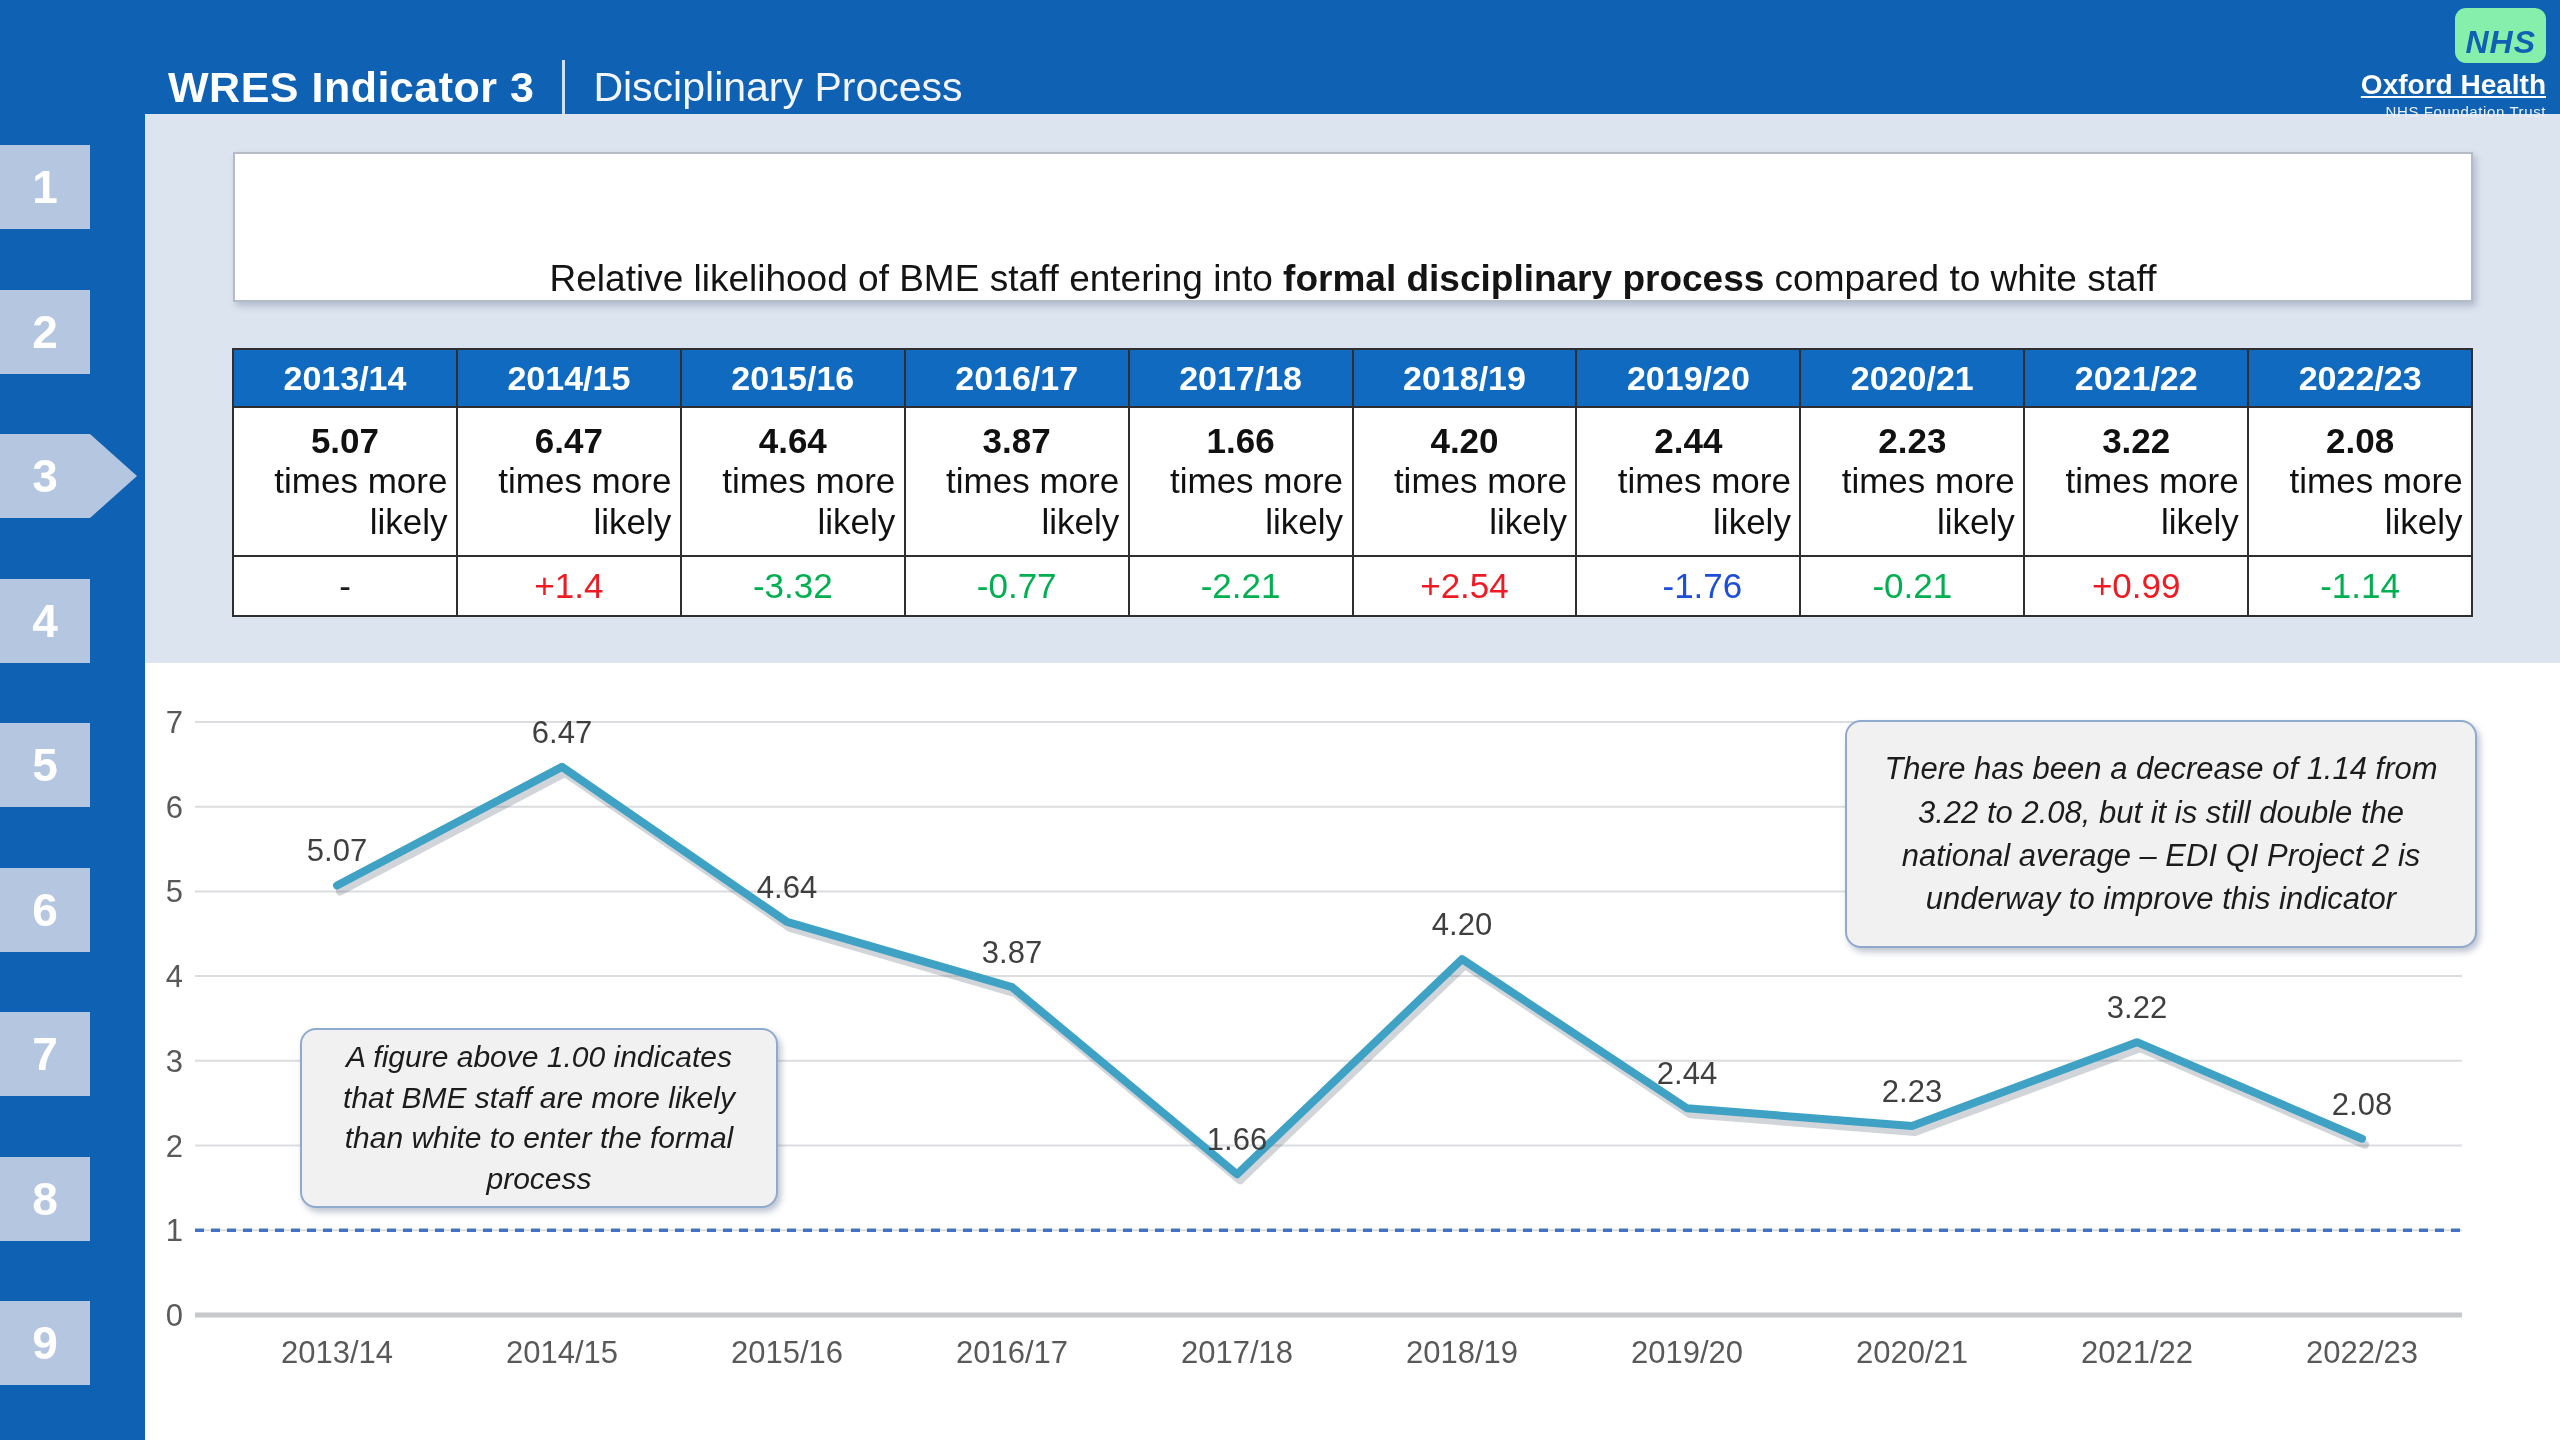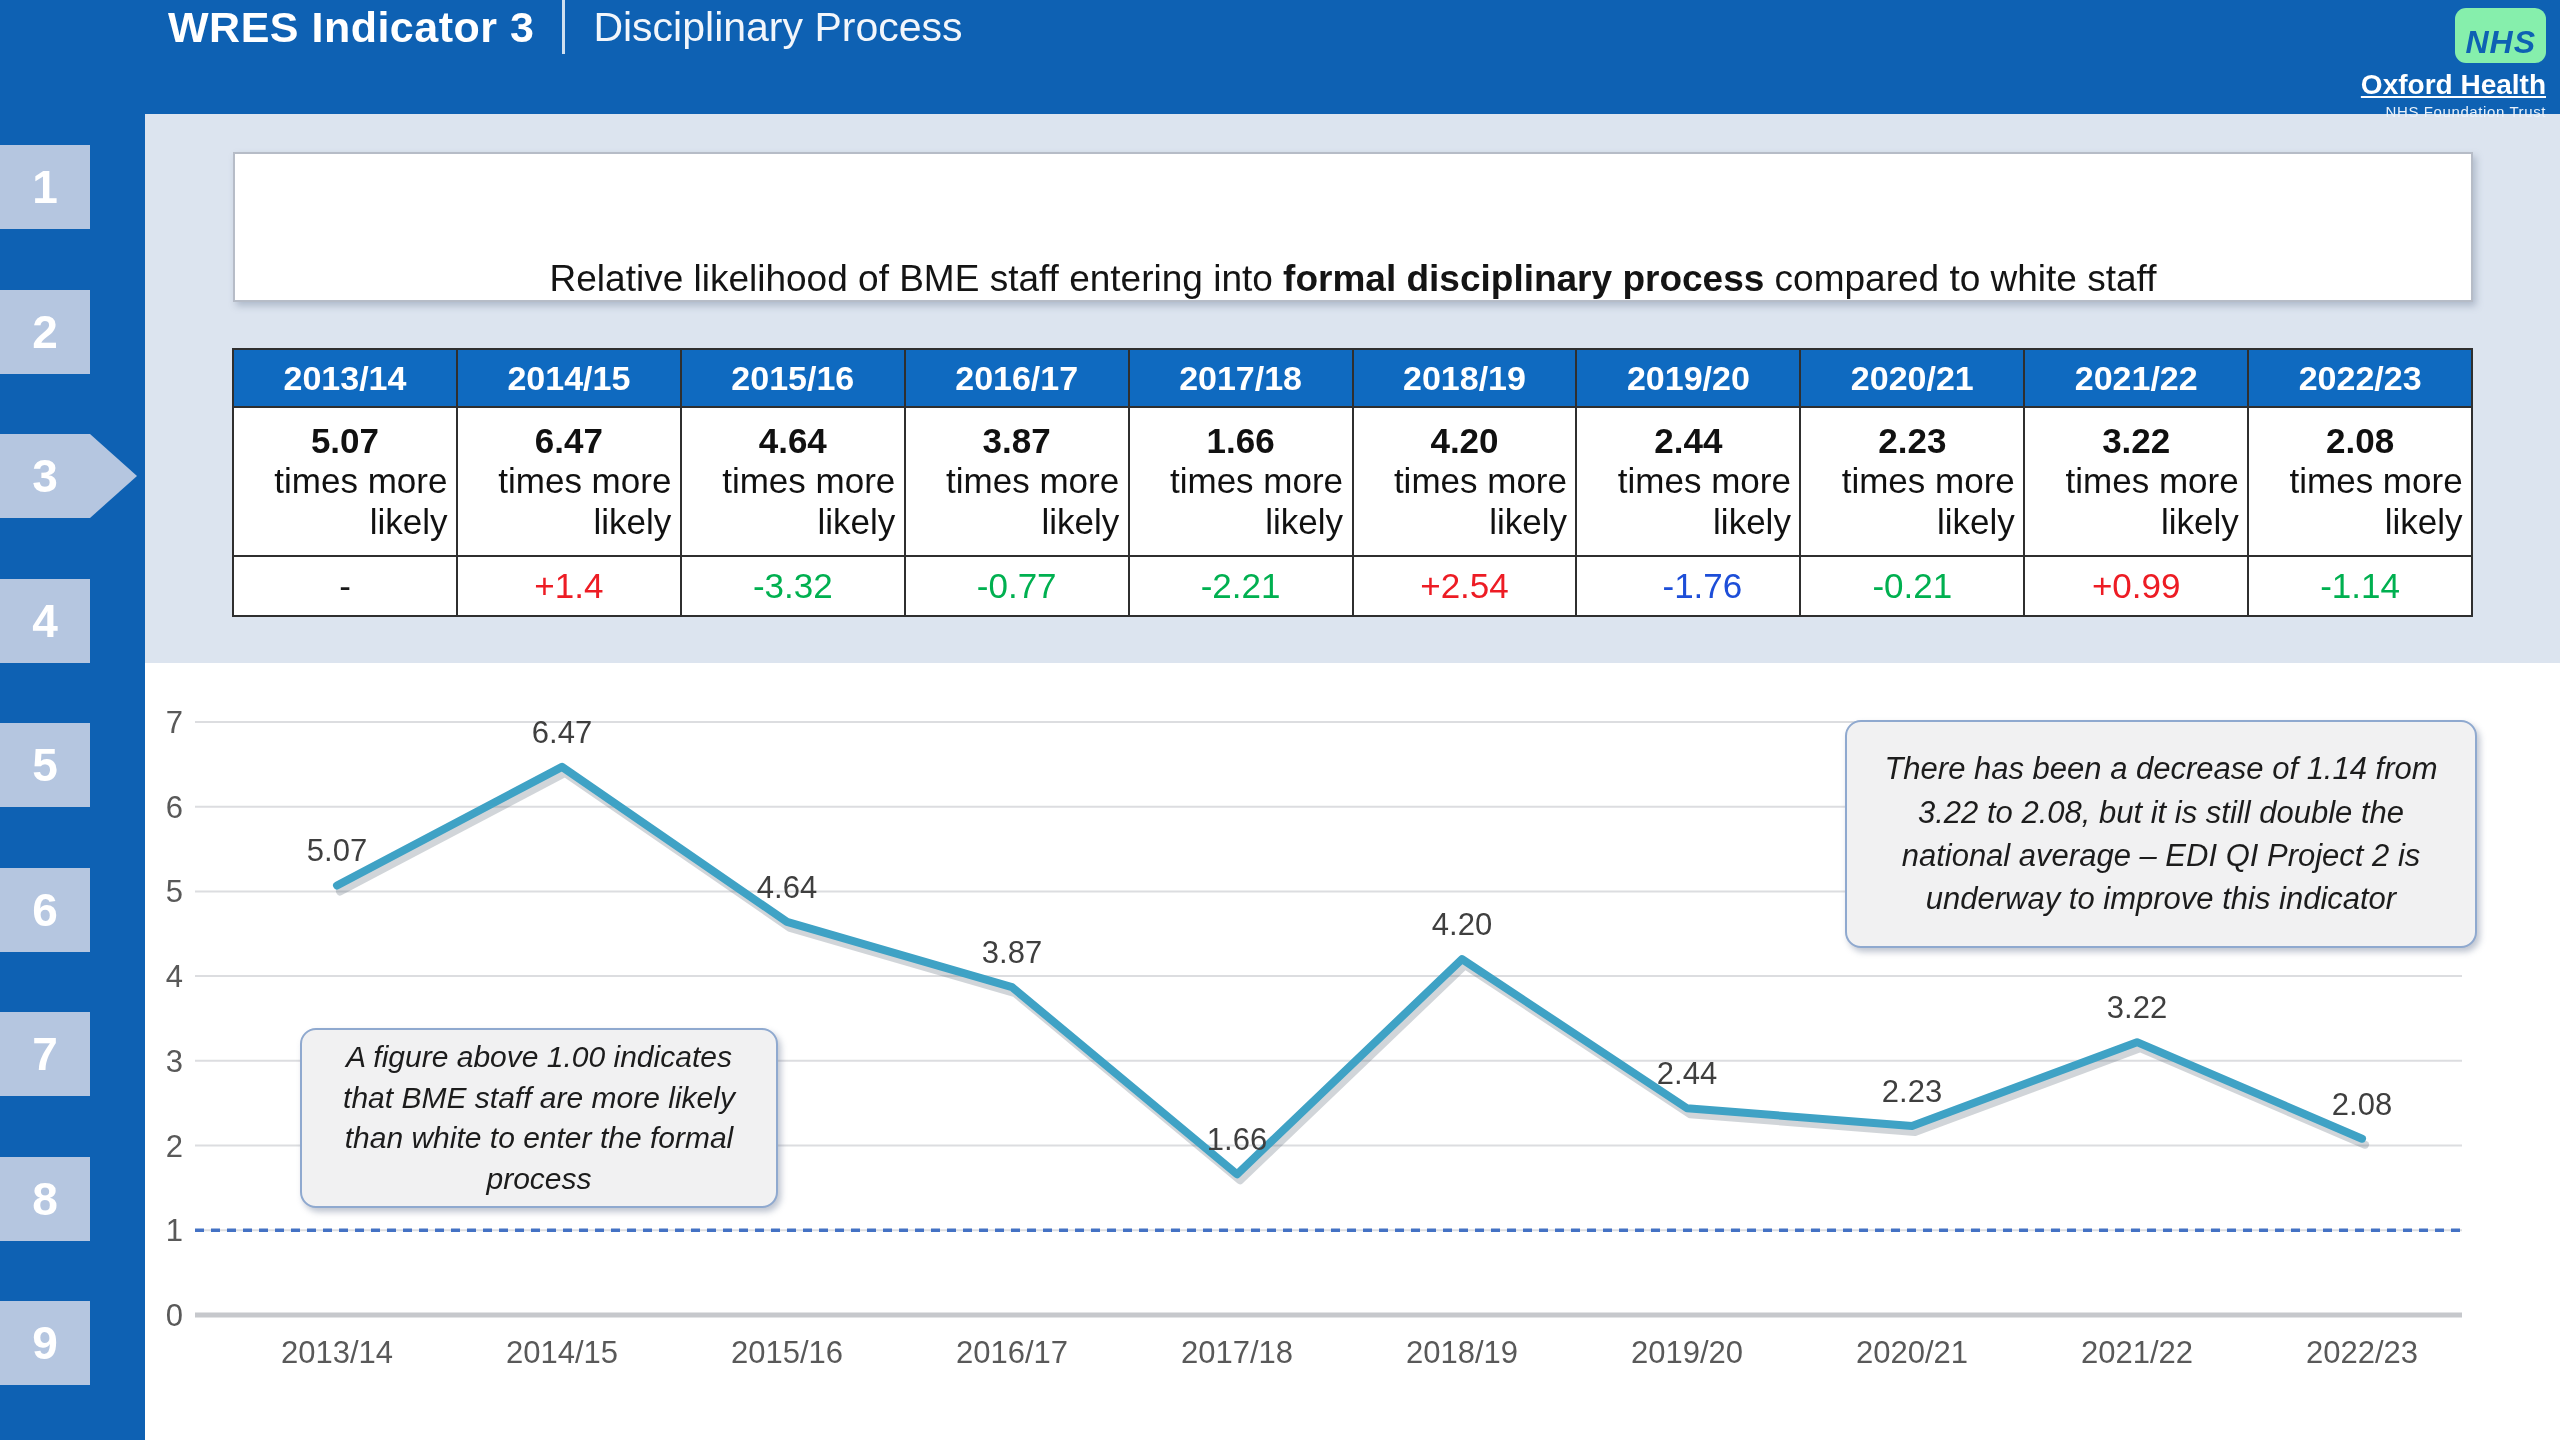--- a/index.html
+++ b/index.html
@@ -3,21 +3,21 @@
 <meta charset="utf-8">
 <style>
   html,body{margin:0;padding:0;background:#222;}
   *{box-sizing:border-box;}
   .slide{position:relative;width:2560px;height:1440px;background:#dce4ef;
          font-family:"Liberation Sans",sans-serif;overflow:hidden;}
 
   
   .sidebar-band{position:absolute;left:0;top:0;width:145px;height:1440px;background:#0e61b3;}
   .header-bar{position:absolute;left:0;top:0;width:2560px;height:114px;background:#0e61b3;
-              display:flex;align-items:flex-start;}
+              display:flex;align-items:flex-end;}
   .header-title{margin-left:168px;color:#fff;display:flex;align-items:center;}
   .header-title .t-bold{font-size:43px;font-weight:bold;letter-spacing:.5px;}
   .title-sep{width:3px;height:54px;background:rgba(255,255,255,.8);margin:0 28px;}
   .header-title .t-reg{font-size:41px;font-weight:400;color:#f2f6fb;}
 
   .nhs-logo{position:absolute;right:14px;top:8px;text-align:right;line-height:1;}
   .nhs-box{display:inline-block;background:#86efac;color:#0e61b3;font-style:italic;font-weight:bold;
            font-size:32px;padding:18px 10px 5px;border-radius:11px;letter-spacing:1px;}
   .nhs-org{color:#fff;font-size:28px;font-weight:600;margin-top:8px;text-decoration:underline;}
   .nhs-sub{color:#eaf1f9;font-size:15px;font-weight:300;margin-top:5px;letter-spacing:.6px;}

